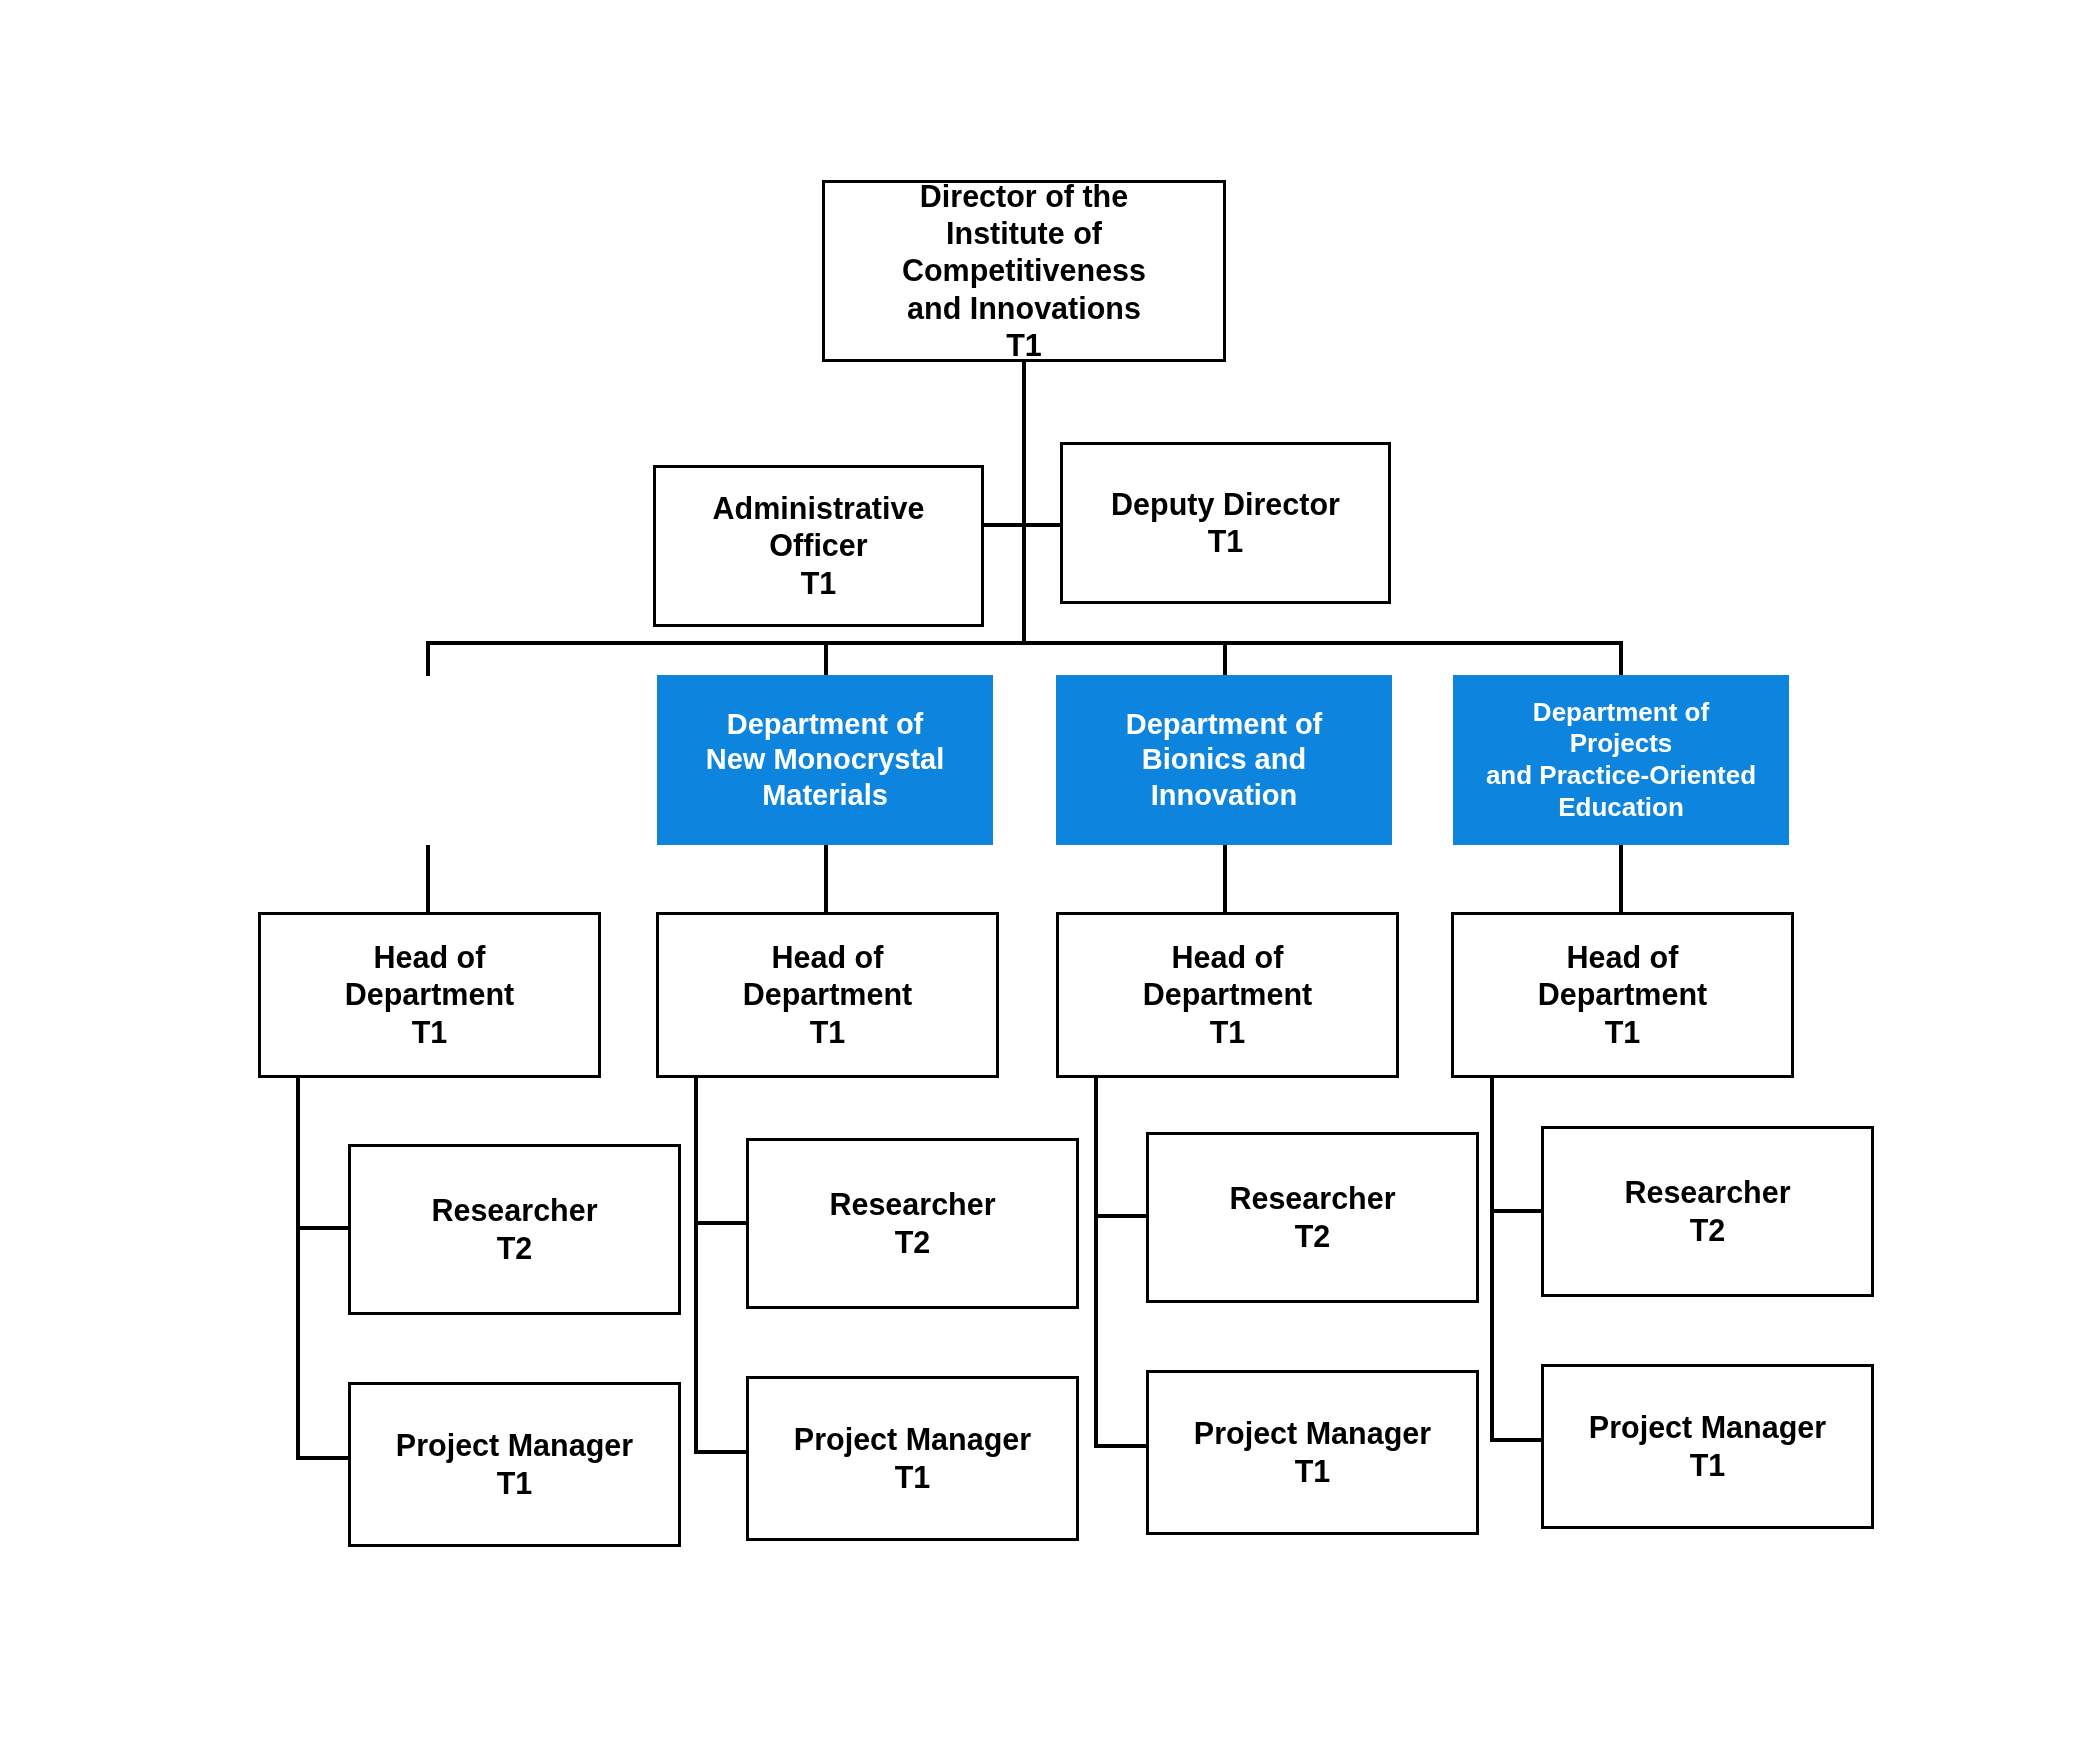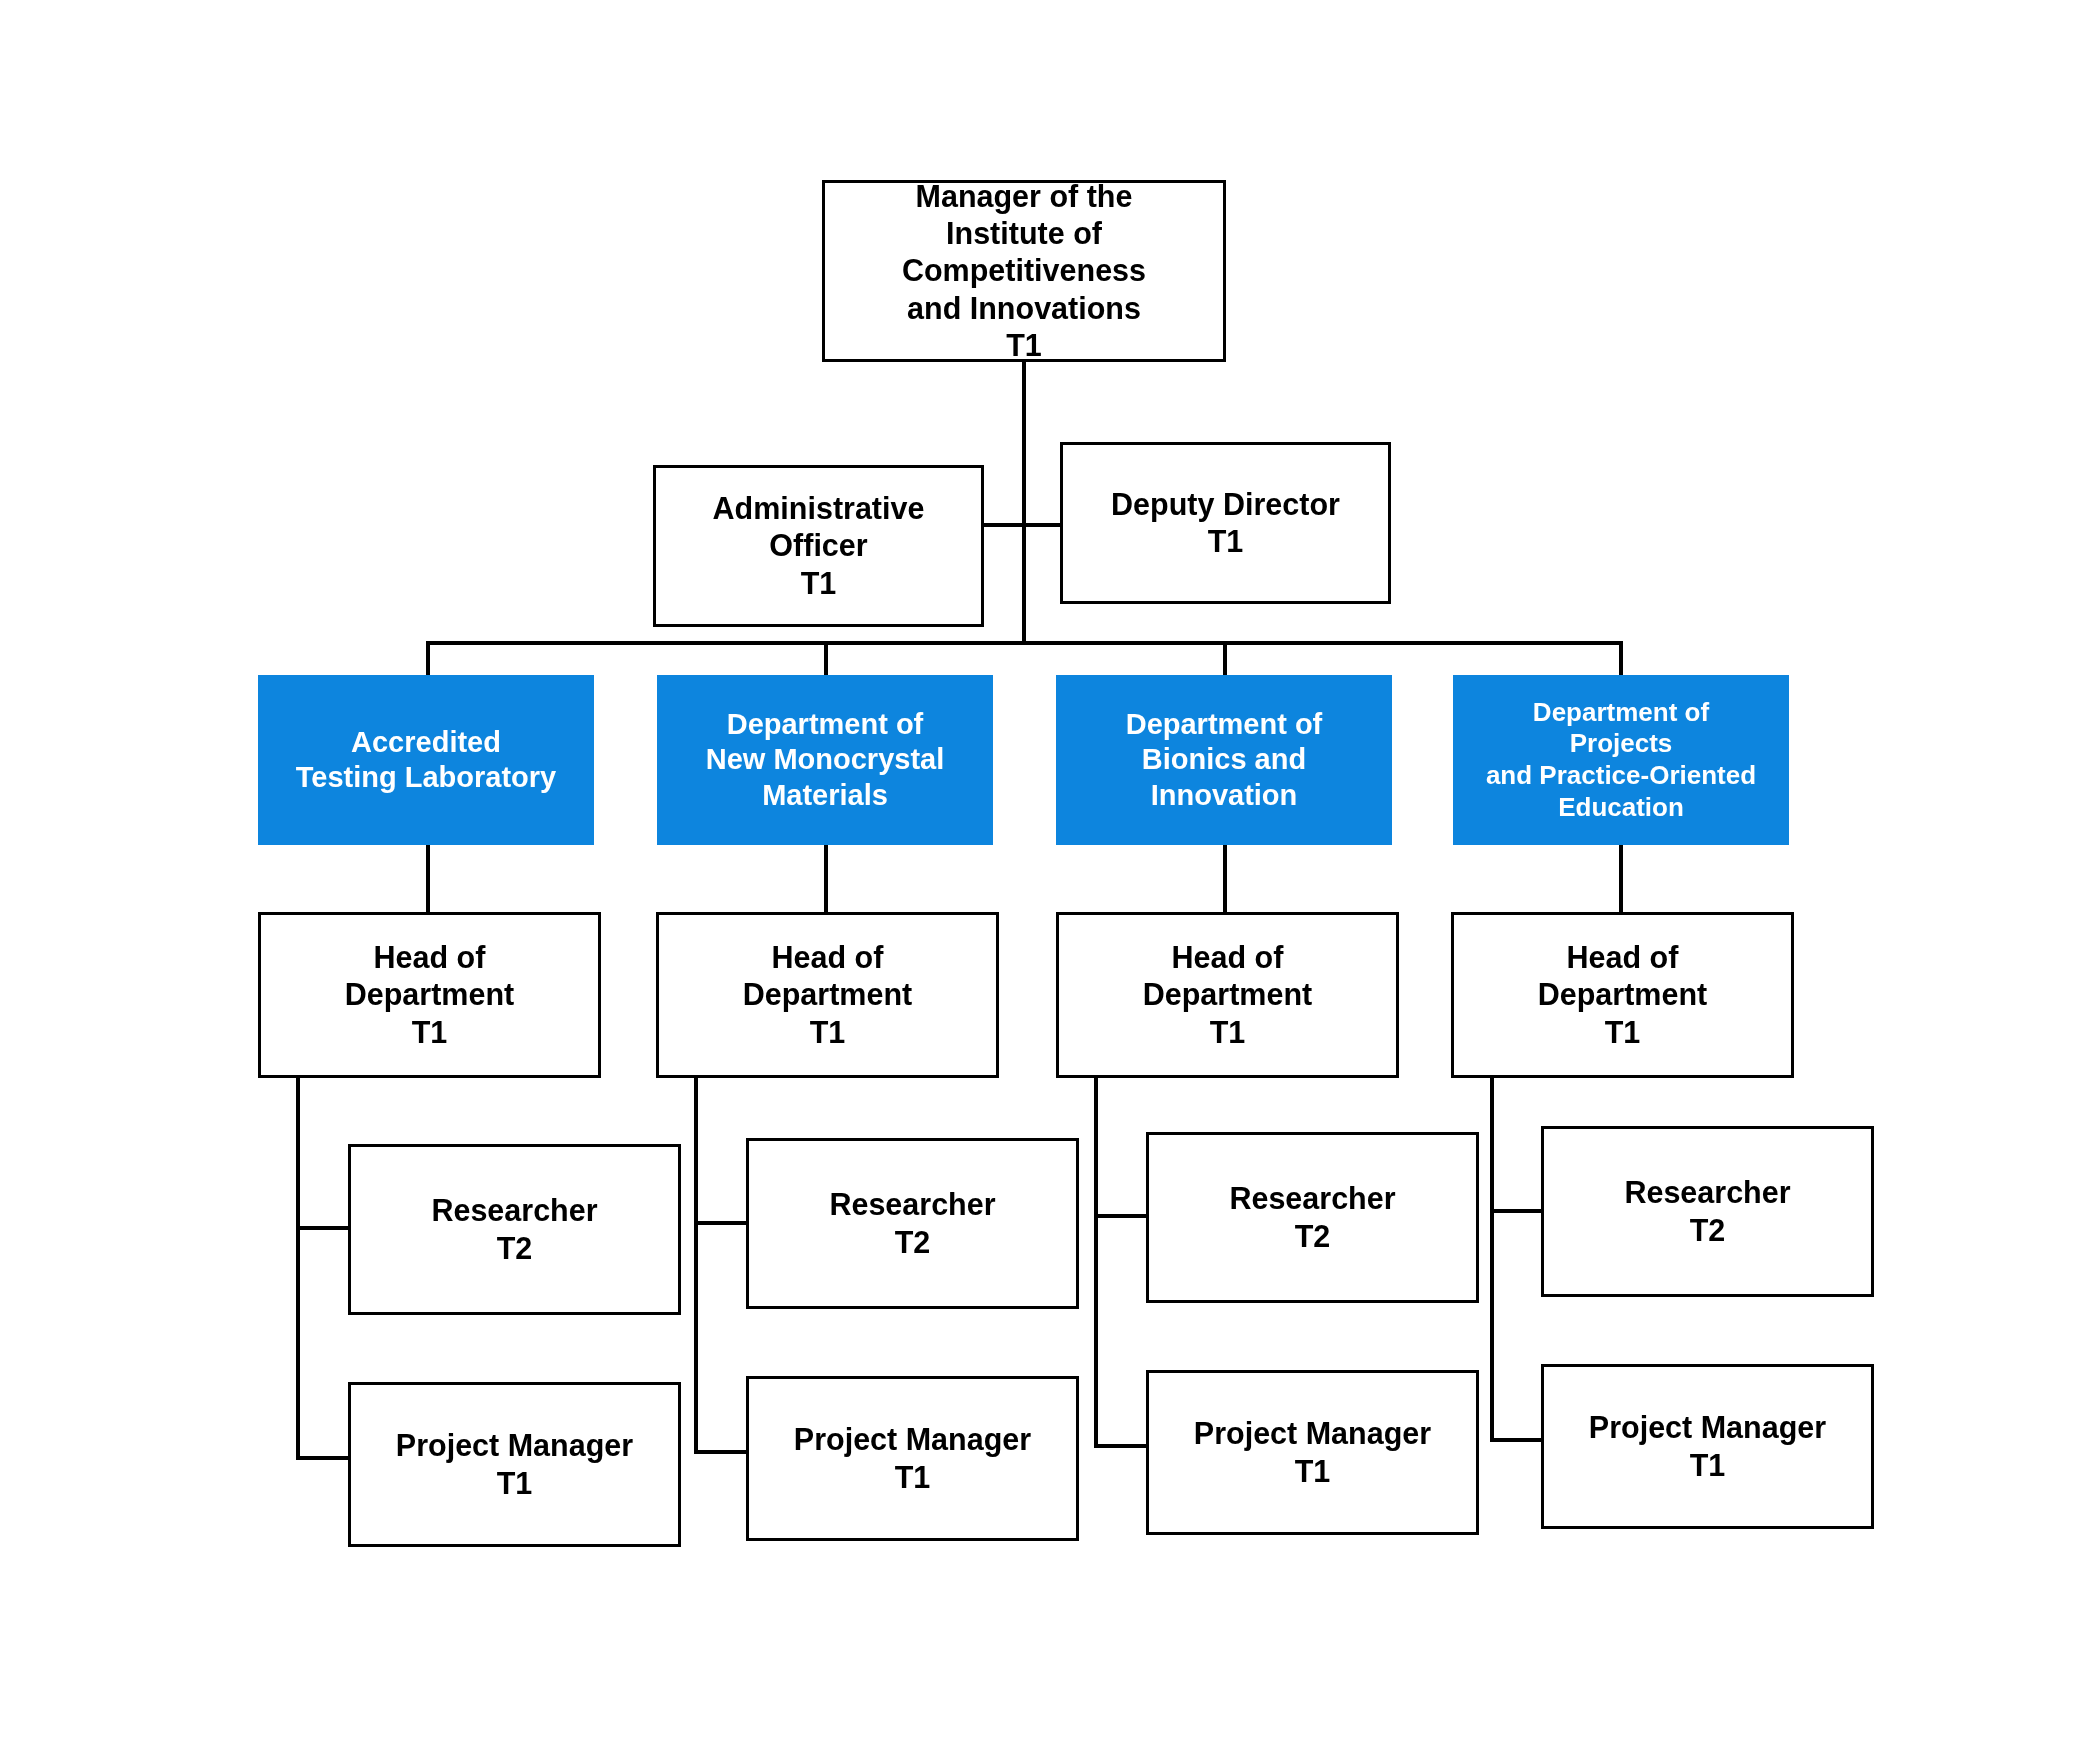--- a/index.html
+++ b/index.html
@@ -75,34 +75,32 @@
   <div class="conn h" style="left:694px; top:1450px; width:55px;"></div>
 
   <div class="conn v" style="left:1094px; top:1077px; height:371px;"></div>
   <div class="conn h" style="left:1094px; top:1214px; width:55px;"></div>
   <div class="conn h" style="left:1094px; top:1444px; width:55px;"></div>
 
   <div class="conn v" style="left:1490px; top:1077px; height:365px;"></div>
   <div class="conn h" style="left:1490px; top:1209px; width:55px;"></div>
   <div class="conn h" style="left:1490px; top:1438px; width:55px;"></div>
 
-  <div class="node plain" style="left:822px; top:180px; width:404px; height:182px; font-size:30.5px;">Manager of the
+  <div class="node plain" style="left:822px; top:180px; width:404px; height:182px; font-size:30.5px;">Director of the
 Institute of
 Competitiveness
 and Innovations
 T1</div>
 
   <div class="node plain" style="left:653px; top:442px; width:331px; height:162px; font-size:30.5px;margin-top:23px;">Administrative
 Officer
 T1</div>
   <div class="node plain" style="left:1060px; top:442px; width:331px; height:162px; font-size:30.5px;">Deputy Director
 T1</div>
 
-  <div class="node dept" style="left:258px; top:675px; width:336px; height:170px; font-size:29px;">Accredited
-Testing Laboratory</div>
   <div class="node dept" style="left:657px; top:675px; width:336px; height:170px; font-size:29px;">Department of
 New Monocrystal
 Materials</div>
   <div class="node dept" style="left:1056px; top:675px; width:336px; height:170px; font-size:29px;">Department of
 Bionics and
 Innovation</div>
   <div class="node dept" style="left:1453px; top:675px; width:336px; height:170px; font-size:26px;">Department of
 Projects
 and Practice-Oriented
 Education</div>

